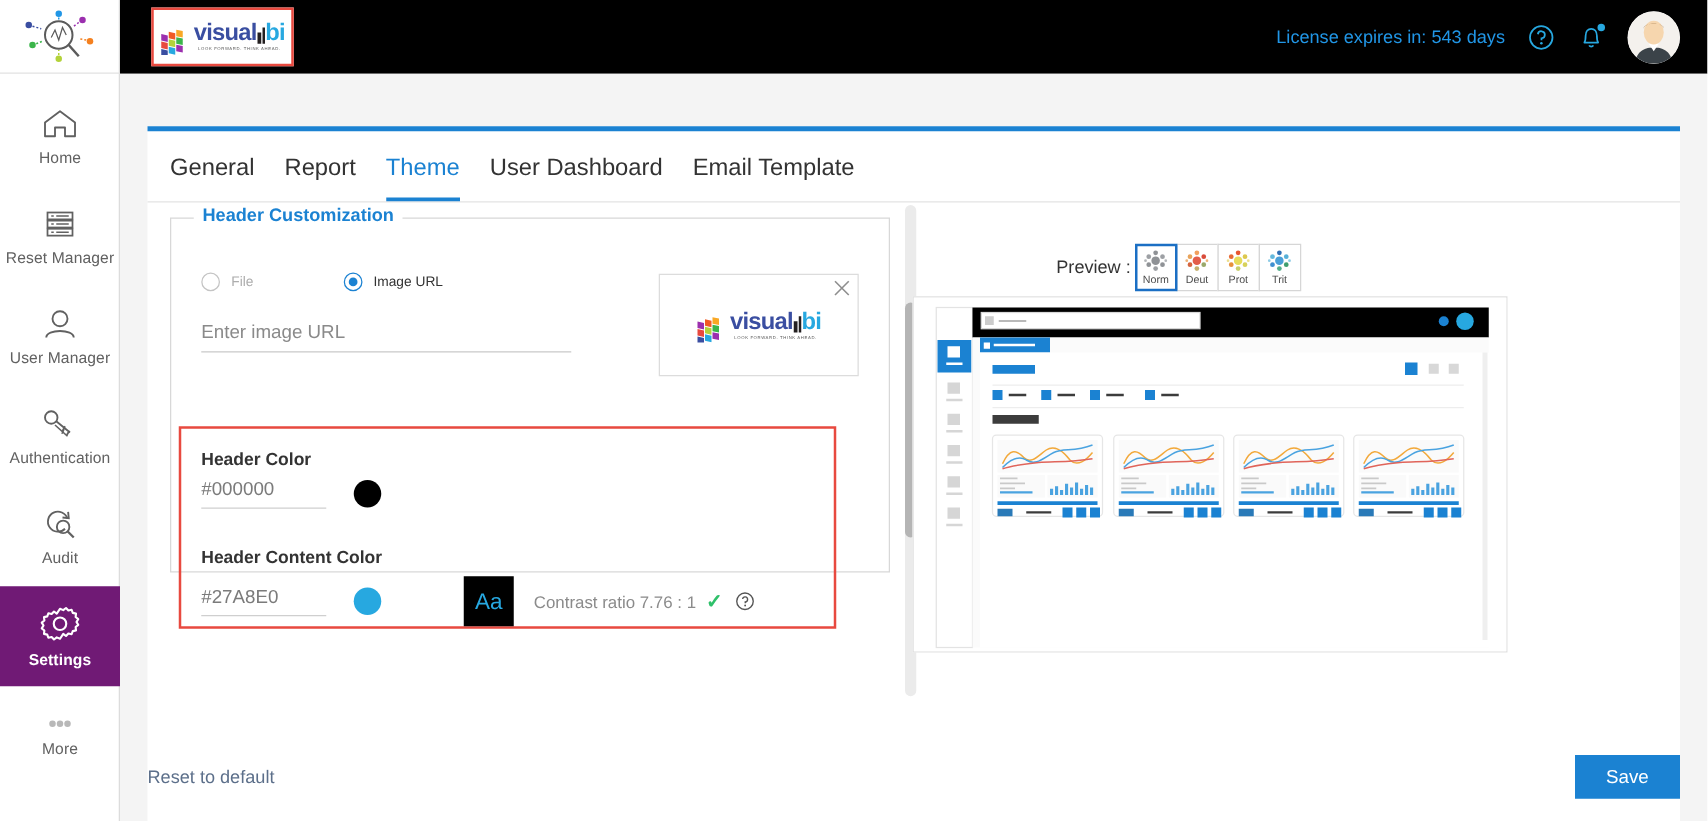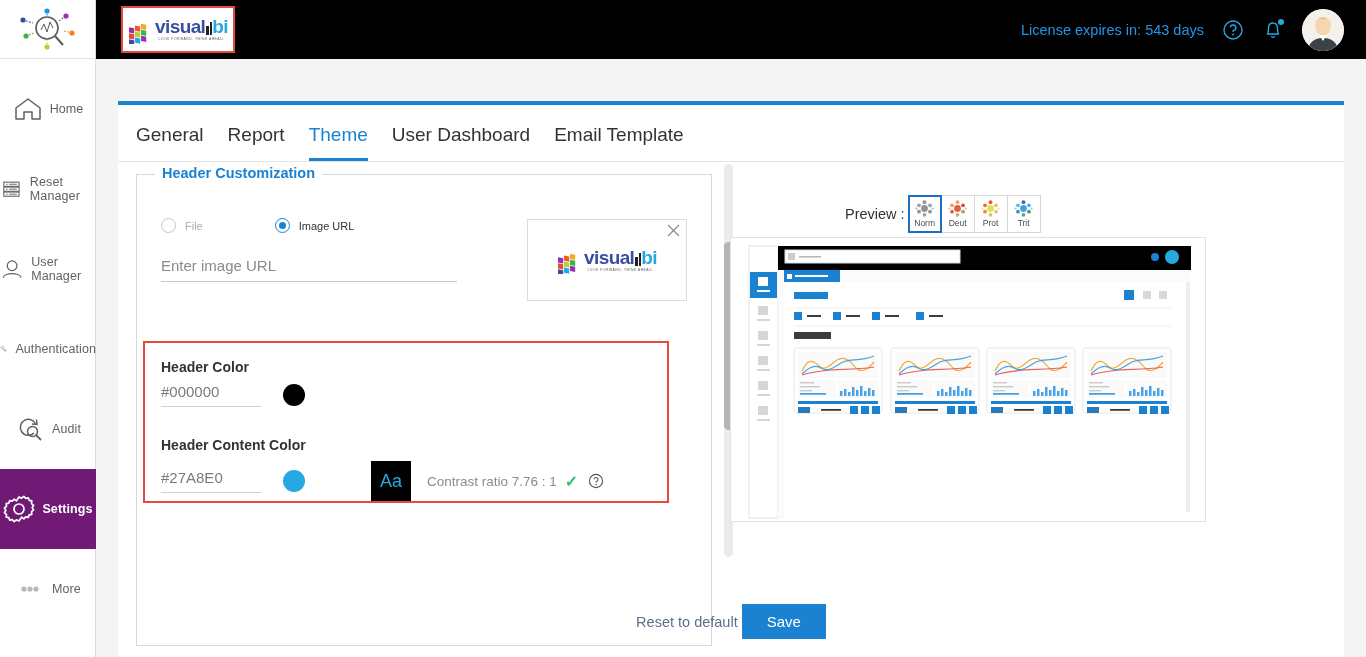--- a/index.html
+++ b/index.html
@@ -15,21 +15,21 @@
   .rail {
     position: absolute; left: 0; top: 0; width: 96px; height: 657px;
     background: #ffffff; border-right: 1px solid #dcdcdc;
   }
   .rail-logo {
     height: 59px; width: 96px; border-bottom: 1px solid #e2e2e2;
     display: flex; align-items: center; justify-content: center;
   }
   .rail-items { padding-top: 10px; }
   .rail-item {
-    width: 96px; height: 80px; display: flex; flex-direction: row;
+    width: 96px; height: 80px; display: flex; flex-direction: column;
     align-items: center; justify-content: center; gap: 7px;
     cursor: pointer; color: #616161;
   }
   .rail-item .ri-label { font-size: 12.5px; letter-spacing: .1px; }
   .rail-item.active { background: #701a75; color: #ffffff; }
   .rail-item.active .ri-label { font-weight: bold; }
   .rail-item svg { display: block; }
 
   
   .topbar {
@@ -83,21 +83,21 @@
     cursor: pointer; border-bottom: 3px solid transparent; }
   .tab.active { color: #1b82d2; border-bottom-color: #1b82d2; }
 
   
   .content { display: flex; height: 489px; position: relative; }
   .left-pane { width: 612px; position: relative; padding: 12px 0 0 18px; }
   .right-pane { flex: 1; position: relative; }
 
   
   .fieldset {
-    position: relative; border: 1px solid #d8d8d8; width: 576px; height: 472px;
+    position: relative; border: 1px solid #d8d8d8; width: 576px; height: 284px;
     padding: 28px 24px 0 24px;
   }
   .legend {
     position: absolute; top: -10px; left: 18px; background: #ffffff;
     padding: 0 7px; font-size: 14.5px; font-weight: bold; color: #1b82d2;
   }
   .field-label { font-size: 14px; font-weight: bold; color: #333333; }
 
   .radio-row { display: flex; align-items: center; gap: 72px; margin-top: 15px; }
   .radio { display: flex; align-items: center; gap: 9px; cursor: pointer; }
@@ -175,21 +175,21 @@
   .vision-btn .vlabel { font-size: 8.5px; color: #4a4a4a; }
 
   .dash-preview {
     position: absolute; left: 0px; top: 75px; width: 476px; height: 285px;
     border: 1px solid #e1e1e1; background: #ffffff; overflow: hidden;
   }
 
   
   .footer {
     position: absolute; left: 0; right: 0; bottom: 22px;
-    display: flex; align-items: center; justify-content: center; gap: 4px;
+    display: flex; align-items: center; justify-content: space-between; gap: 4px;
   }
   .reset-link { font-size: 14.5px; color: #5c6f8a; cursor: pointer; }
   .save-btn {
     background: #1b82d2; color: #fff; border: none; font-size: 15px;
     padding: 9px 25px; cursor: pointer; font-family: "Liberation Sans", sans-serif;
   }
 </style>
 </head>
 <body>
 

